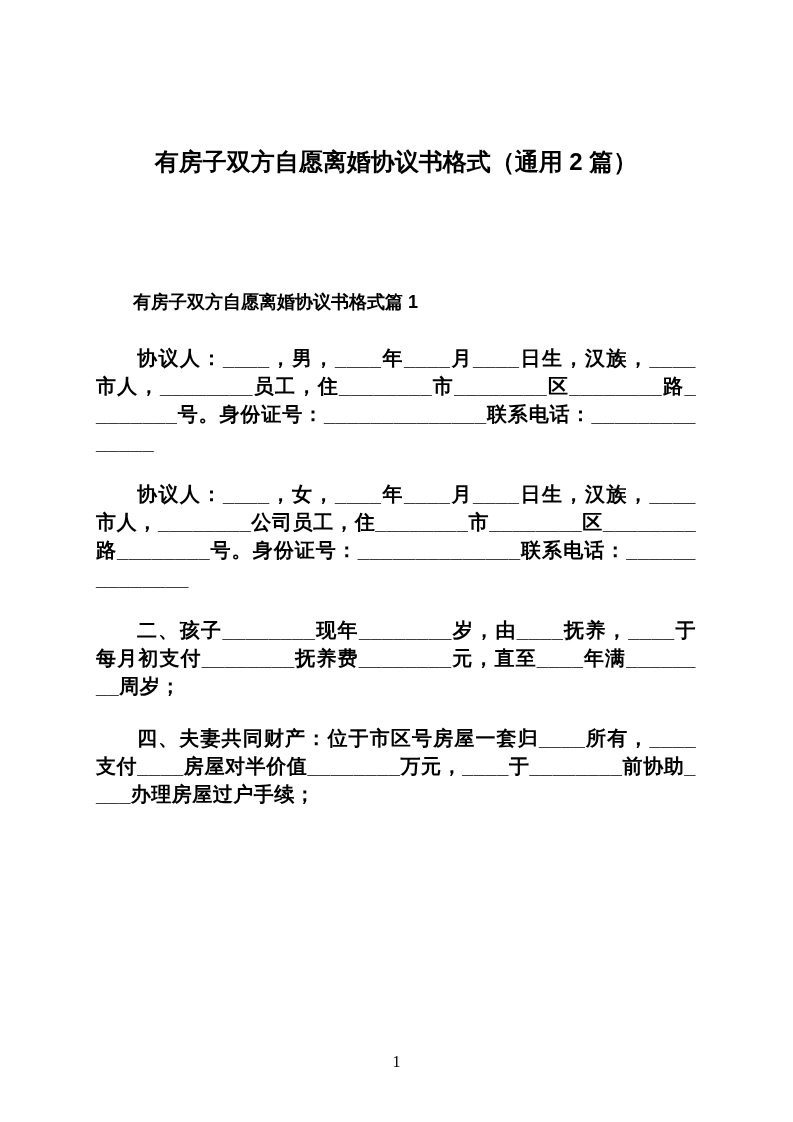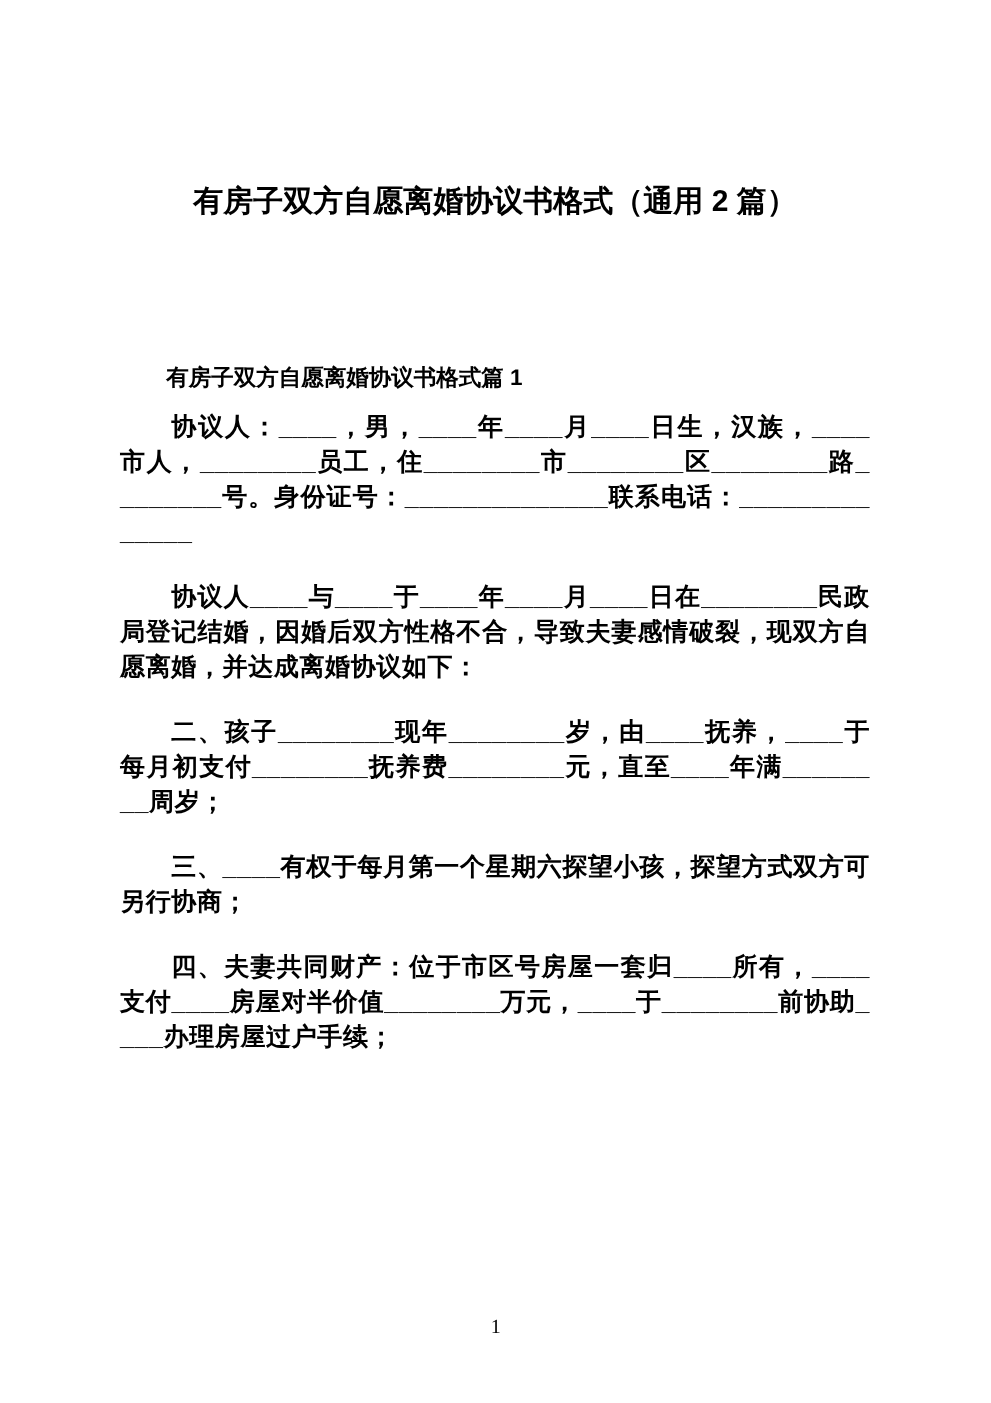--- a/index.html
+++ b/index.html
@@ -24,21 +24,21 @@
     text-align: center;
     line-height: 40px;
     margin-bottom: 106px;
     white-space: nowrap;
   }
   .section-heading {
     font-size: 18px;
     font-weight: bold;
     line-height: 28px;
     text-indent: 37px;
-    margin-bottom: 12px;
+    margin-bottom: 28px;
   }
   .para {
     font-size: 20px;
     line-height: 28px;
     text-indent: 41px;
     text-align: justify;
     word-break: break-all;
     overflow-wrap: anywhere;
     margin-bottom: 24px;
     font-weight: bold;
@@ -58,20 +58,19 @@
 </head>
 <body>
 
 <div class="page">
   <div class="doc-title">有房子双方自愿离婚协议书格式（通用 2 篇）</div>
 
   <div class="section-heading">有房子双方自愿离婚协议书格式篇 1</div>
 
   <div>
       <p class="para">协议人：____，男，____年____月____日生，汉族，____市人，________员工，住________市________区________路________号。身份证号：______________联系电话：______________</p>
-      <p class="para">协议人____与____于____年____月____日在________民政局登记结婚，因婚后双方性格不合，导致夫妻感情破裂，现双方自愿离婚，并达成离婚协议如下：</p>
+      <p class="para">协议人：____，女，____年____月____日生，汉族，____市人，________公司员工，住________市________区________路________号。身份证号：______________联系电话：______________</p>
       <p class="para">二、孩子________现年________岁，由____抚养，____于每月初支付________抚养费________元，直至____年满________周岁；</p>
-      <p class="para">三、____有权于每月第一个星期六探望小孩，探望方式双方可另行协商；</p>
       <p class="para">四、夫妻共同财产：位于市区号房屋一套归____所有，____支付____房屋对半价值________万元，____于________前协助____办理房屋过户手续；</p>
     </div>
 </div>
 
 <div class="page-footer">1</div>
 
 </body></html>

